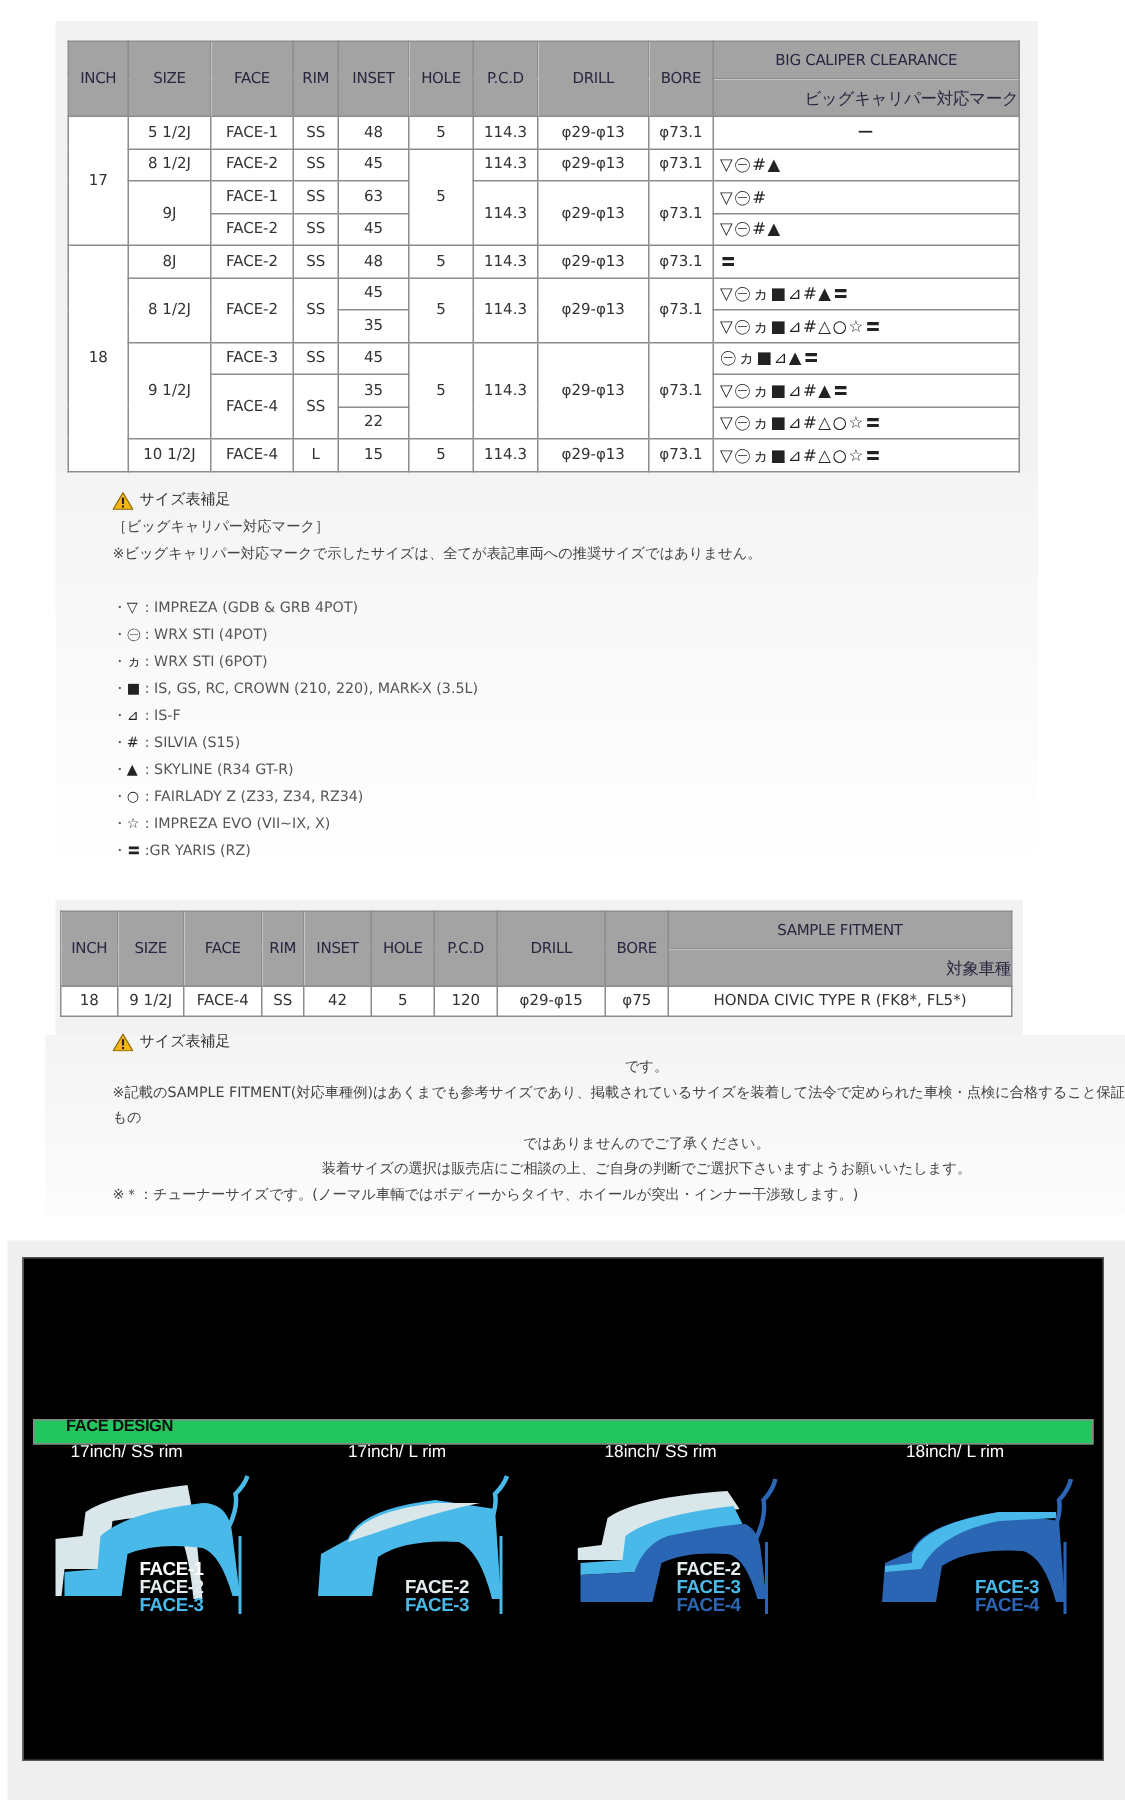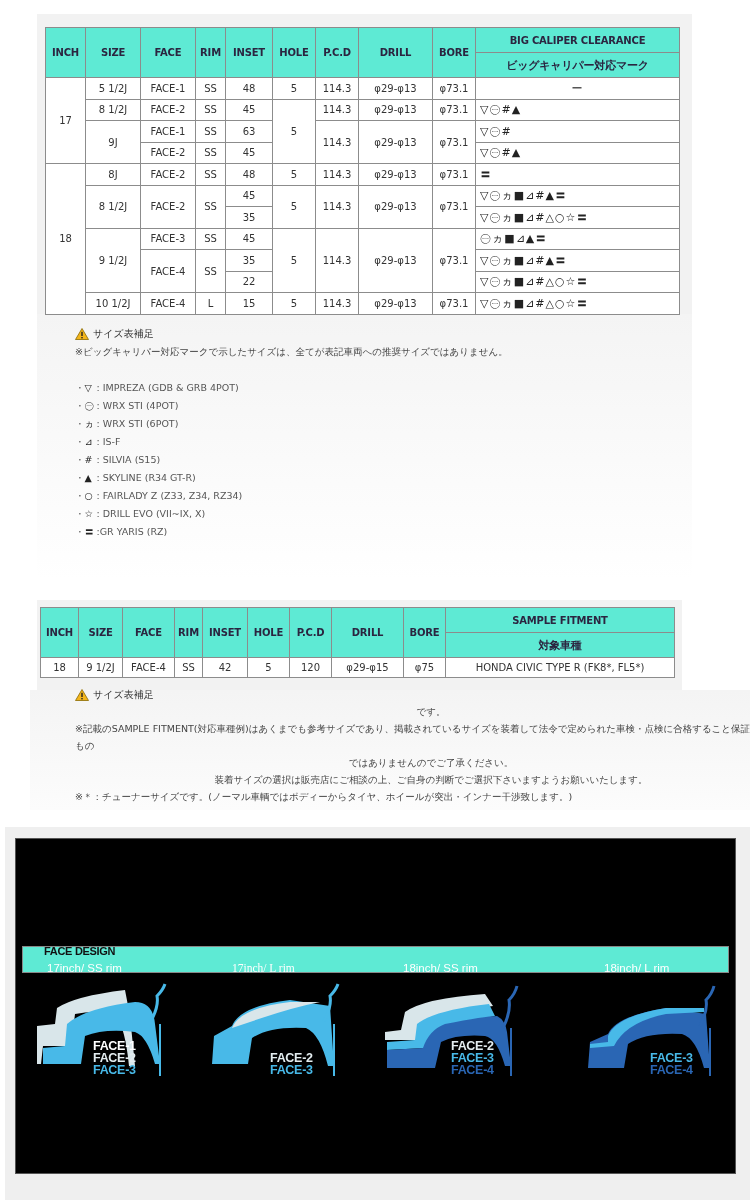--- a/index.html
+++ b/index.html
@@ -10,24 +10,24 @@
   #panel-top { left: 37px; top: 14px; width: 655px; height: 300px; }
   #panel-notes1 { left: 37px; top: 314px; width: 655px; height: 280px; background: linear-gradient(#f4f4f4, #ffffff 95%); }
   #panel-sample { left: 37px; top: 600px; width: 645px; height: 90px; }
   #panel-notes2 { left: 30px; top: 690px; width: 720px; height: 120px; background: linear-gradient(#f4f4f4, #fcfcfc); }
 
   table.spec { position: absolute; border-collapse: collapse; background: #fff; table-layout: fixed; }
   table.spec th, table.spec td {
     border: 1px solid #8c8c8c; text-align: center; vertical-align: middle;
     font-size: 10px; color: #333; padding: 0; white-space: nowrap; overflow: hidden;
   }
-  table.spec th { background: #5eead4; font-weight: bold; color: #2b2540; font-size: 10px; letter-spacing: -0.2px; }
+  table.spec th { background: #a3a3a3; font-weight: normal; color: #2b2540; font-size: 10px; letter-spacing: -0.2px; }
   table.spec td.mark { text-align: left; padding-left: 4px; font-size: 11px; color: #222; letter-spacing: 1px; }
   table.spec td.mark.center { text-align: center; padding-left: 0; }
-  table.spec th.sub { font-size: 11px; }
+  table.spec th.sub { font-size: 11px; text-align: right; }
 
   #table-main { left: 45px; top: 27px; width: 634px; }
   #table-main th { height: 25px; }
   #table-main tr.hdr1 th { height: 25px; }
   #table-main td { height: 21.5px; }
 
   #table-sample { left: 40px; top: 607px; width: 634px; }
   #table-sample th { height: 25px; }
   #table-sample td { height: 20px; }
 
@@ -38,21 +38,21 @@
   #notes1 .gap { height: 18px; }
   #notes1 .legend-item { font-size: 9.5px; color: #555; }
   #notes1 .sym { display: inline-block; min-width: 12px; color: #222; }
 
   #notes2 { left: 43px; top: 686px; width: 700px; font-size: 9.5px; line-height: 17px; }
   #notes2 .indent { padding-left: 12px; text-align: center; }
 
   
   #face-panel { position: absolute; left: 5px; top: 827px; width: 745px; height: 373px; background: #efefef; }
   #face-black { position: absolute; left: 15px; top: 838px; width: 721px; height: 336px; background: #000; border: 1px solid #555; }
-  #face-bar { position: absolute; left: 22px; top: 946px; width: 707px; height: 27px; background: #5eead4; border: 1px solid #888; }
+  #face-bar { position: absolute; left: 22px; top: 946px; width: 707px; height: 17px; background: #22c55e; border: 1px solid #888; }
   #face-bar span { position: absolute; left: 21px; top: -2px; font-family: "Liberation Sans", sans-serif; font-weight: bold; font-size: 11px; color: #111; letter-spacing: -0.3px; }
   .wheel { position: absolute; top: 960px; width: 180px; height: 120px; }
   .wheel .w-title { position: absolute; top: 2px; left: 0; width: 100%; font-family: "Liberation Sans", sans-serif; color: #fff; font-size: 11.5px; }
   .wheel svg { position: absolute; left: 0; top: 16px; }
   .wheel .faces { position: absolute; font-family: "Liberation Sans", sans-serif; font-weight: bold; font-size: 12.5px; line-height: 12px; text-align: right; letter-spacing: -0.3px; }
 </style>
 </head>
 <body>
 
 <div class="panel" id="panel-top"></div>
@@ -203,31 +203,33 @@
 
 <div class="notes" id="notes1">
   <div class="title">
     <svg class="warn-icon" viewBox="0 0 14 12">
       <polygon points="7,0.5 13.5,11.5 0.5,11.5" fill="#f3b51b" stroke="#8a6a00" stroke-width="0.8"></polygon>
       <rect x="6.3" y="3.8" width="1.4" height="4.2" fill="#222"></rect>
       <rect x="6.3" y="9" width="1.4" height="1.4" fill="#222"></rect>
     </svg>
     <span>サイズ表補足</span>
   </div>
+  <div>［ビッグキャリパー対応マーク］</div>
   <div>※ビッグキャリパー対応マークで示したサイズは、全てが表記車両への推奨サイズではありません。</div>
   <div class="gap"></div>
   <div id="legend-list">
     <div class="legend-item">・<span class="sym">▽</span>: <span>IMPREZA (GDB &amp; GRB 4POT)</span></div>
     <div class="legend-item">・<span class="sym">㊀</span>: <span>WRX STI (4POT)</span></div>
     <div class="legend-item">・<span class="sym">ヵ</span>: <span>WRX STI (6POT)</span></div>
+    <div class="legend-item">・<span class="sym">■</span>: <span>IS, GS, RC, CROWN (210, 220), MARK-X (3.5L)</span></div>
     <div class="legend-item">・<span class="sym">⊿</span>: <span>IS-F</span></div>
     <div class="legend-item">・<span class="sym">#</span>: <span>SILVIA (S15)</span></div>
     <div class="legend-item">・<span class="sym">▲</span>: <span>SKYLINE (R34 GT-R)</span></div>
     <div class="legend-item">・<span class="sym">○</span>: <span>FAIRLADY Z (Z33, Z34, RZ34)</span></div>
-    <div class="legend-item">・<span class="sym">☆</span>: <span>DRILL EVO (VII~IX, X)</span></div>
+    <div class="legend-item">・<span class="sym">☆</span>: <span>IMPREZA EVO (VII~IX, X)</span></div>
     <div class="legend-item">・<span class="sym">〓</span>:<span>GR YARIS (RZ)</span></div>
   </div>
 </div>
 
 <table class="spec" id="table-sample">
   <colgroup>
     <col style="width:38px">
       <col style="width:44px">
       <col style="width:52px">
       <col style="width:28px">
@@ -300,21 +302,21 @@
     <line x1="125" y1="48" x2="125" y2="100" stroke="#48b9e8" stroke-width="2"></line>
   </svg>
   <div class="faces" style="left:58px; top:80px;">
     <div style="color:#ffffff">FACE-1</div>
     <div style="color:#e3ecef">FACE-2</div>
     <div style="color:#48b9e8">FACE-3</div>
   </div>
 </div>
 
 <div class="wheel" style="left:210px;">
-  <div class="w-title" style="left:22px;font-family:Liberation Serif, serif;">17inch/ L rim</div>
+  <div class="w-title" style="left:22px;">17inch/ L rim</div>
   <svg width="150" height="100" viewBox="0 0 150 100">
     <path d="M22,50 Q30,30 80,24 L120,30 L124,90 L118,90 Q110,58 96,52 Q60,50 42,62 L38,88 L2,88 L4,60 Z" fill="#48b9e8"></path>
     <path d="M22,52 Q30,32 80,26 L110,26 Q80,32 40,46 Z" fill="#d9e6ea"></path>
     <path d="M114,45 Q122,30 120,20 Q126,14 128,8" stroke="#48b9e8" stroke-width="3" fill="none"></path>
     <line x1="124" y1="48" x2="124" y2="100" stroke="#48b9e8" stroke-width="2"></line>
   </svg>
   <div class="faces" style="left:60px; top:92px;">
     <div style="color:#e3ecef">FACE-2</div>
     <div style="color:#48b9e8">FACE-3</div>
   </div>

